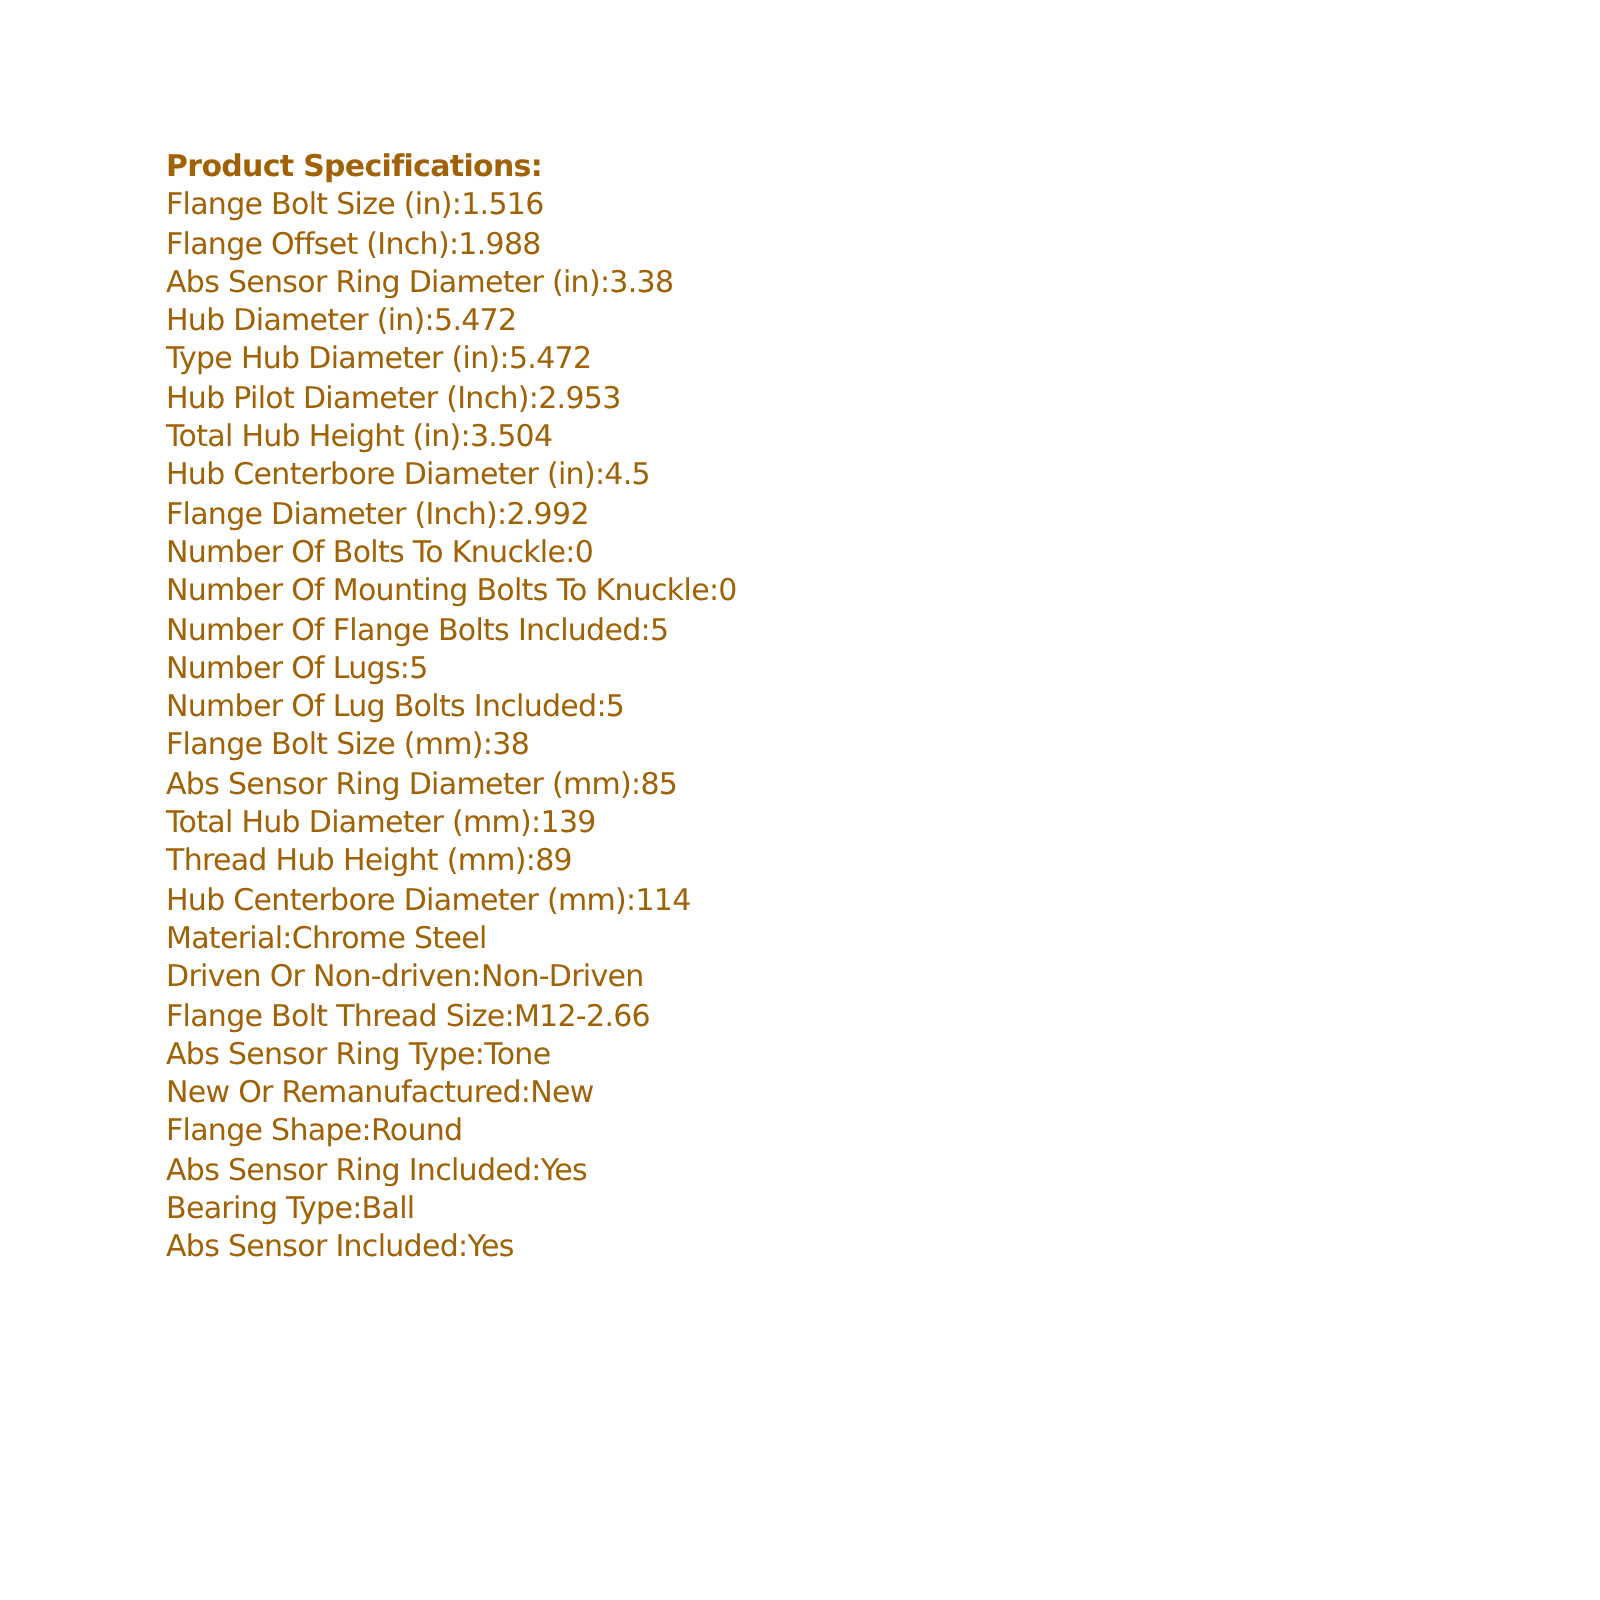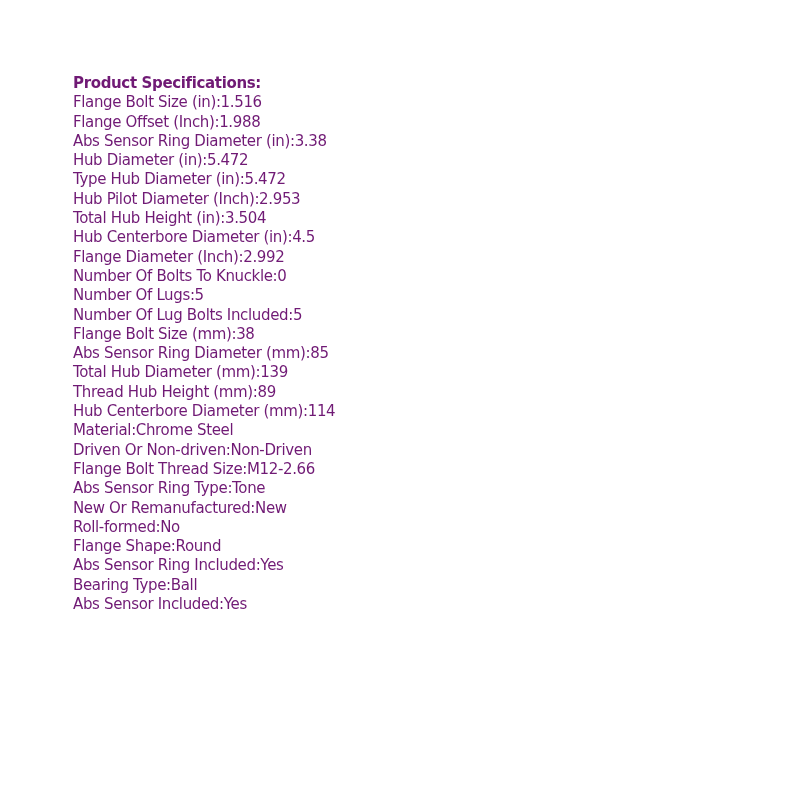--- a/index.html
+++ b/index.html
@@ -9,23 +9,23 @@
   body {
     width: 800px;
     height: 800px;
     background: #ffffff;
     font-family: "DejaVu Sans", "Liberation Sans", sans-serif;
     overflow: hidden;
     position: relative;
   }
   .spec-block {
     position: absolute;
-    left: 73px;
+    left: 83px;
     top: 74px;
-    color: #701a75;
+    color: #a16207;
     font-size: 15px;
     line-height: 19.3px;
     letter-spacing: -0.35px;
     white-space: nowrap;
   }
   .spec-title {
     font-weight: bold;
   }
   .spec-line {
     font-weight: normal;
@@ -39,30 +39,31 @@
   <div class="spec-line">Flange Bolt Size (in):1.516</div>
   <div class="spec-line">Flange Offset (Inch):1.988</div>
   <div class="spec-line">Abs Sensor Ring Diameter (in):3.38</div>
   <div class="spec-line">Hub Diameter (in):5.472</div>
   <div class="spec-line">Type Hub Diameter (in):5.472</div>
   <div class="spec-line">Hub Pilot Diameter (Inch):2.953</div>
   <div class="spec-line">Total Hub Height (in):3.504</div>
   <div class="spec-line">Hub Centerbore Diameter (in):4.5</div>
   <div class="spec-line">Flange Diameter (Inch):2.992</div>
   <div class="spec-line">Number Of Bolts To Knuckle:0</div>
+  <div class="spec-line">Number Of Mounting Bolts To Knuckle:0</div>
+  <div class="spec-line">Number Of Flange Bolts Included:5</div>
   <div class="spec-line">Number Of Lugs:5</div>
   <div class="spec-line">Number Of Lug Bolts Included:5</div>
   <div class="spec-line">Flange Bolt Size (mm):38</div>
   <div class="spec-line">Abs Sensor Ring Diameter (mm):85</div>
   <div class="spec-line">Total Hub Diameter (mm):139</div>
   <div class="spec-line">Thread Hub Height (mm):89</div>
   <div class="spec-line">Hub Centerbore Diameter (mm):114</div>
   <div class="spec-line">Material:Chrome Steel</div>
   <div class="spec-line">Driven Or Non-driven:Non-Driven</div>
   <div class="spec-line">Flange Bolt Thread Size:M12-2.66</div>
   <div class="spec-line">Abs Sensor Ring Type:Tone</div>
   <div class="spec-line">New Or Remanufactured:New</div>
-  <div class="spec-line">Roll-formed:No</div>
   <div class="spec-line">Flange Shape:Round</div>
   <div class="spec-line">Abs Sensor Ring Included:Yes</div>
   <div class="spec-line">Bearing Type:Ball</div>
   <div class="spec-line">Abs Sensor Included:Yes</div>
 </div>
 
 </body></html>

